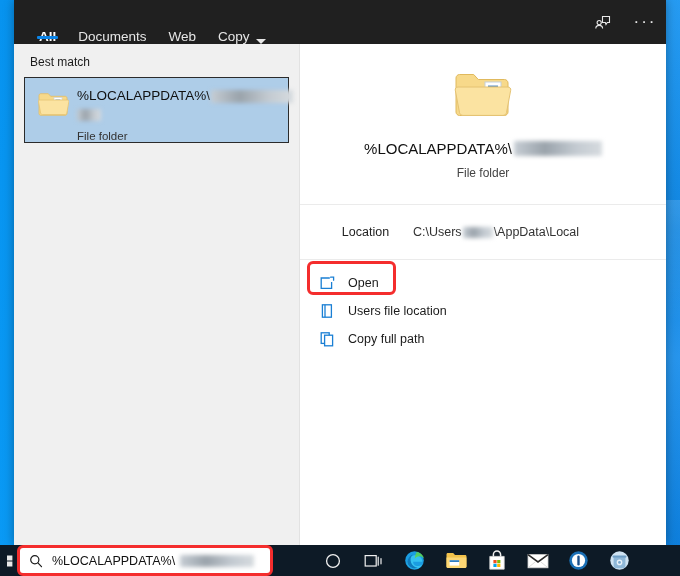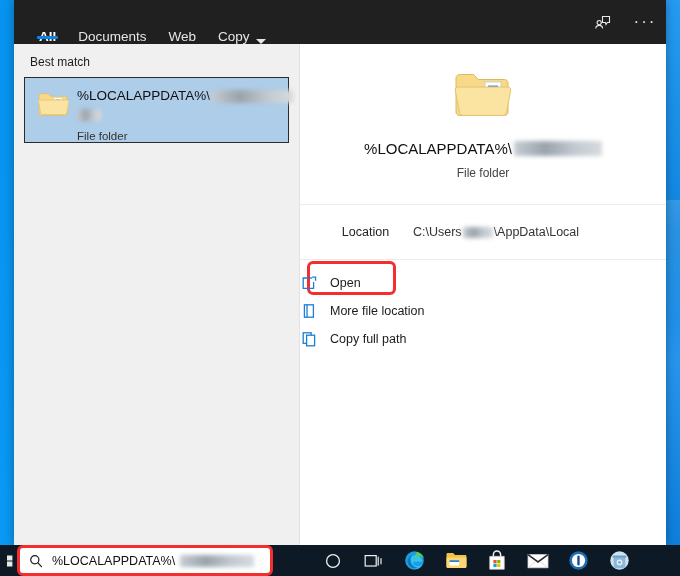--- a/index.html
+++ b/index.html
@@ -110,21 +110,21 @@
     display: flex; align-items: center; height: 54px; padding-left: 18px;
     font-size: 12.5px;
     text-align: center;
   }
   #loc-label { color: #222; width: 95px; flex: 0 0 95px; }
   #loc-value { color: #333; cursor: pointer; white-space: nowrap; }
 
   #actions { padding-top: 9px; }
   .action {
     display: flex; align-items: center; height: 28px;
-    gap: 12px; font-size: 12.5px; color: #1b1b1b;
+    padding-left: 18px; gap: 12px; font-size: 12.5px; color: #1b1b1b;
     cursor: default; position: relative;
   }
   .action .ic { width: 18px; height: 18px; flex: 0 0 18px; display:flex; align-items:center; justify-content:center; }
 
   
   .redbox {
     position: absolute; border: 3px solid #f42d2d; border-radius: 6px;
     pointer-events: none;
   }
   #redbox-open { left: 7px; top: 1px; width: 89px; height: 34px; }
@@ -272,21 +272,21 @@
           <span>Open</span>
         </div>
 
         <div class="action">
           <span class="ic">
             <svg width="16" height="16" viewBox="0 0 16 16" fill="none" stroke="#1a7fd4" stroke-width="1.3">
               <rect x="3.4" y="1.8" width="9" height="12.4"></rect>
               <path d="M6 1.8v12.4"></path>
             </svg>
           </span>
-          <span>More file location</span>
+          <span>Users file location</span>
         </div>
 
         <div class="action">
           <span class="ic">
             <svg width="16" height="16" viewBox="0 0 16 16" fill="none" stroke="#1a7fd4" stroke-width="1.3">
               <rect x="2.2" y="1.8" width="8" height="10.6"></rect>
               <rect x="5.6" y="4.2" width="8" height="10.6" fill="#ffffff"></rect>
             </svg>
           </span>
           <span>Copy full path</span>

